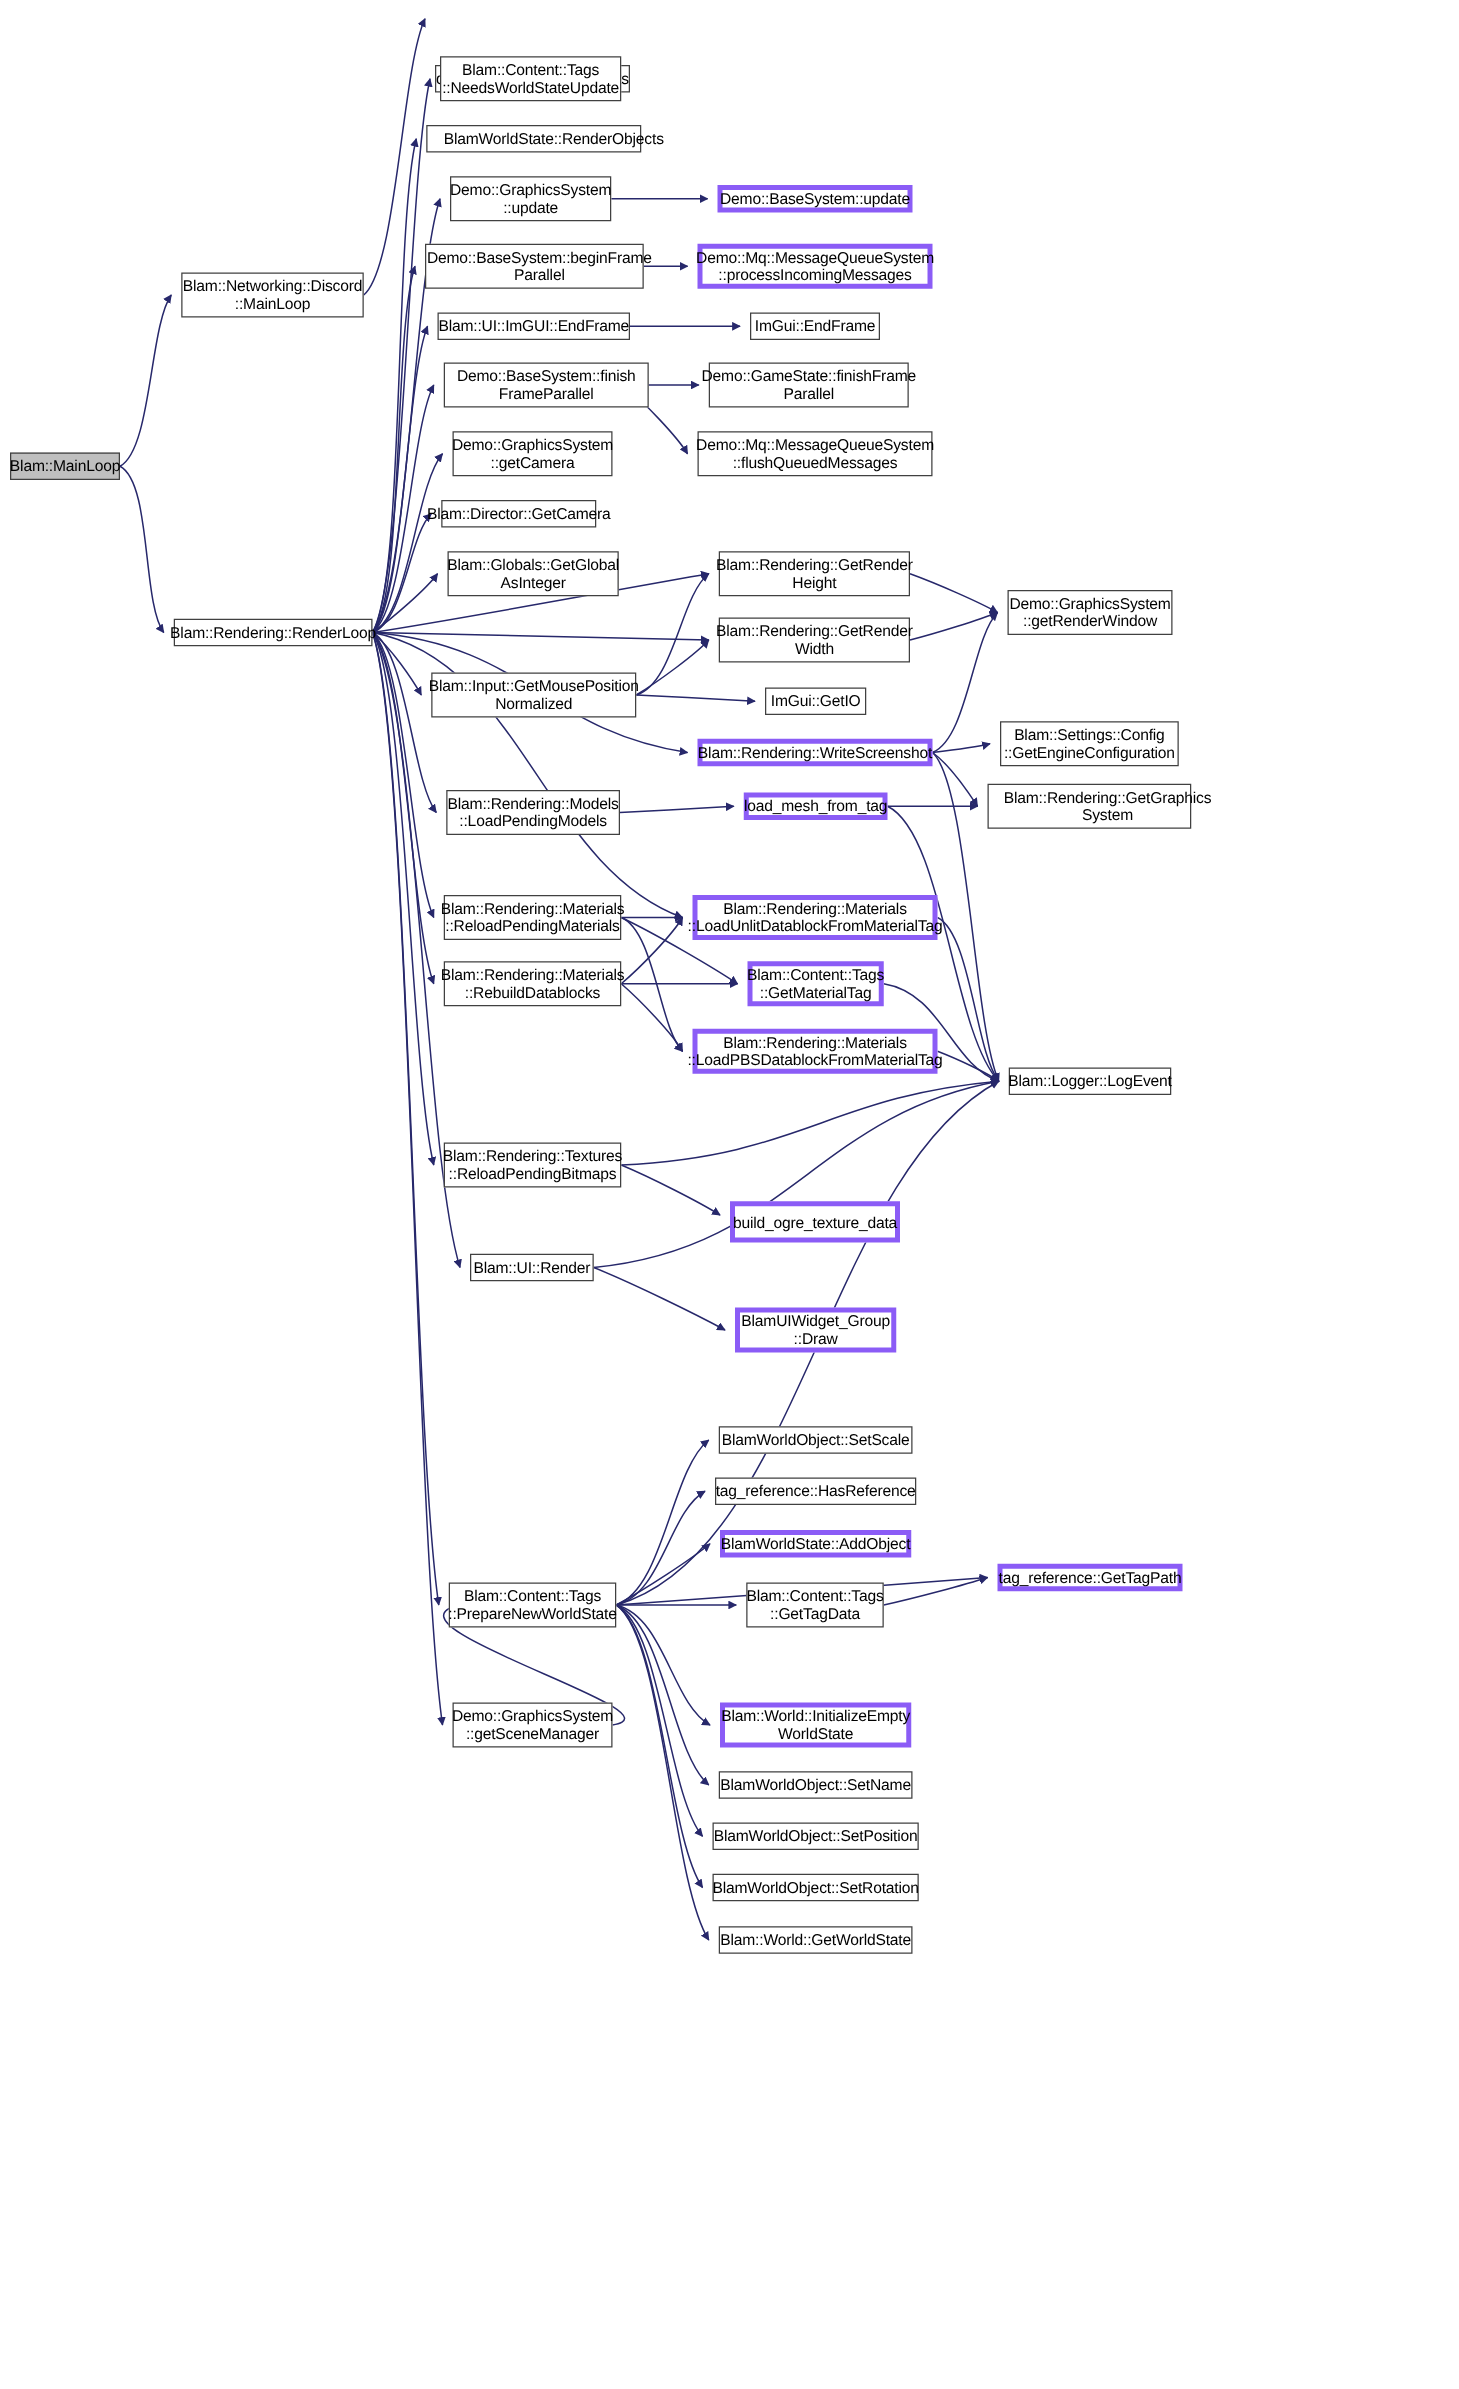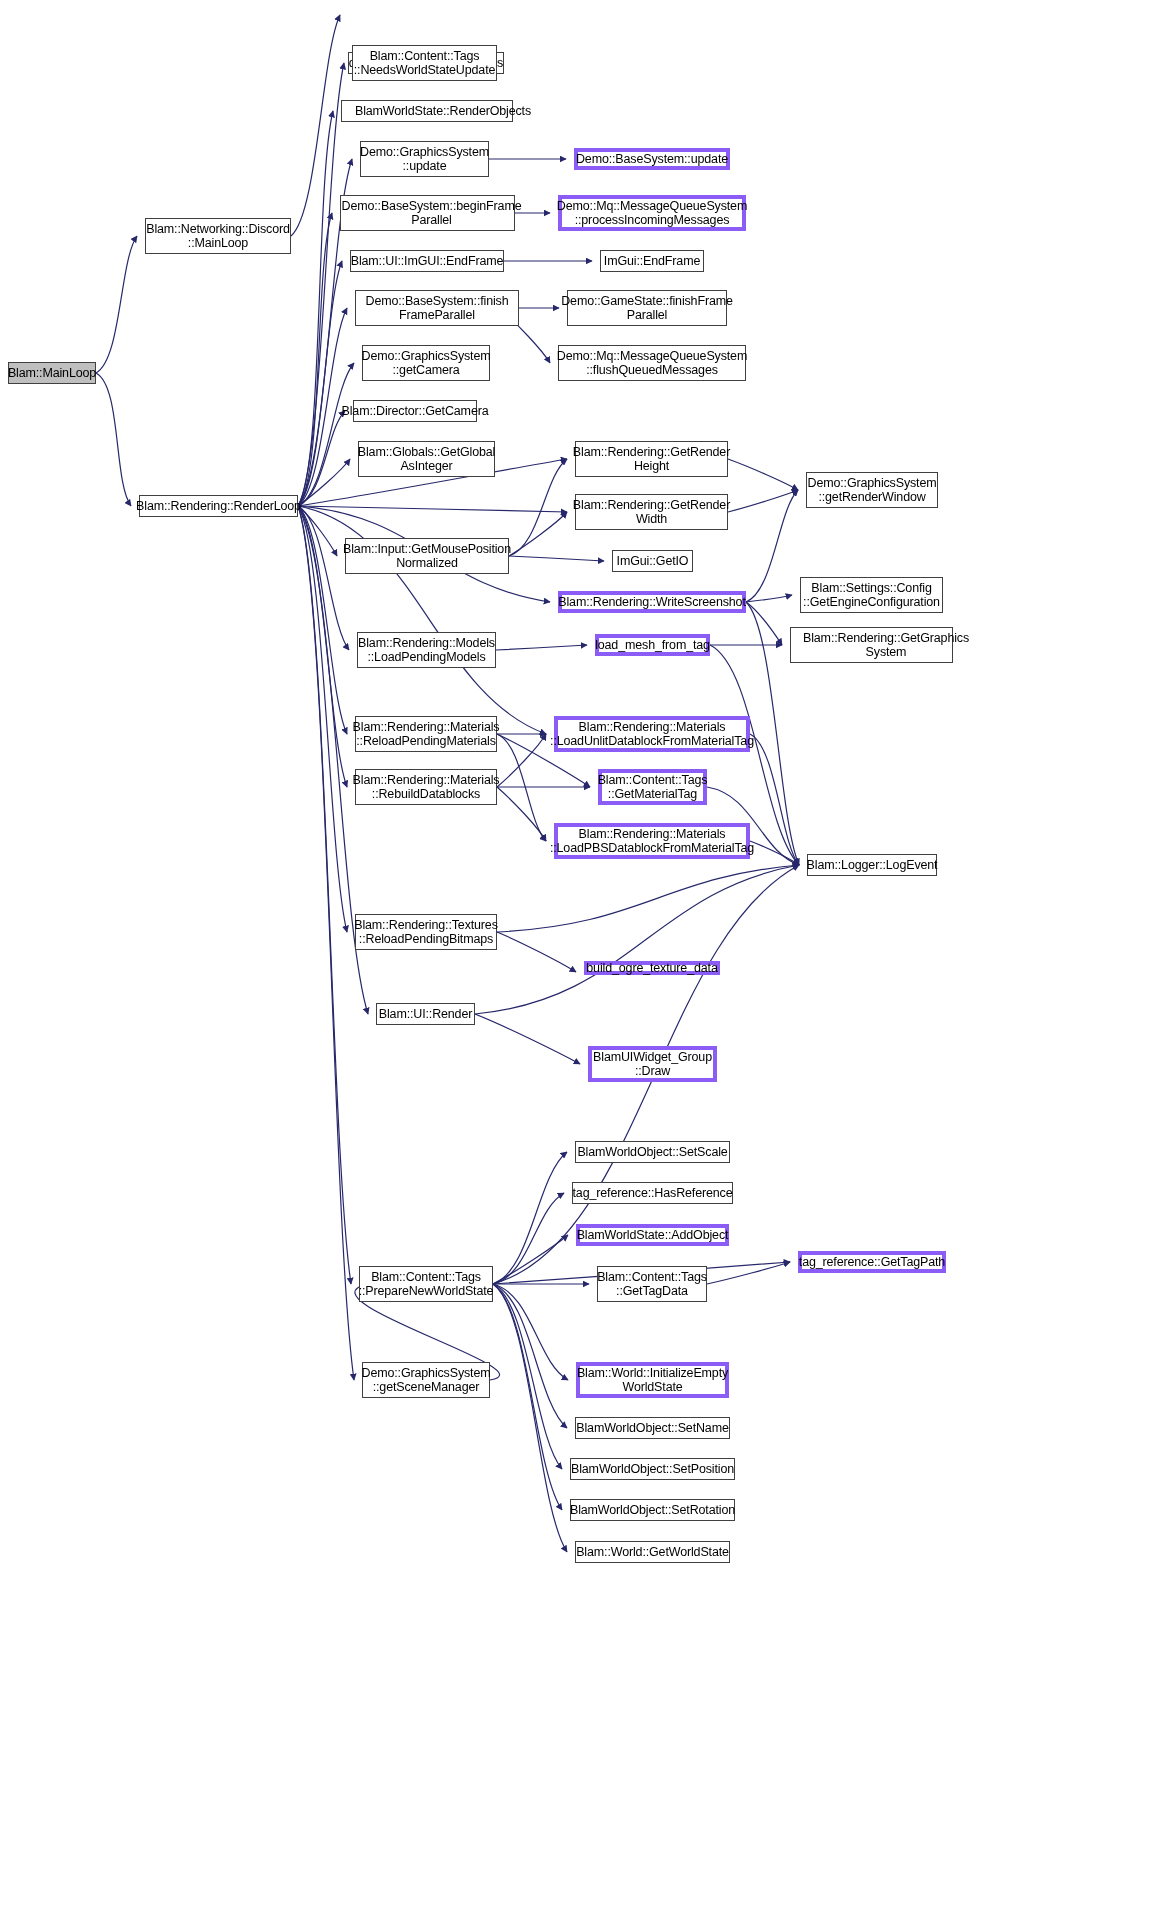--- a/index.html
+++ b/index.html
@@ -176,21 +176,21 @@
 Width</div>
     <div class="node" style="left: 612px; top: 550px; width: 81px; height: 22px;">ImGui::GetIO</div>
     <div class="node red" style="left: 558px; top: 591px; width: 188px; height: 22px;">Blam::Rendering::WriteScreenshot</div>
     <div class="node red" style="left: 595px; top: 634px; width: 115px; height: 22px;">load_mesh_from_tag</div>
     <div class="node red" style="left: 554px; top: 716px; width: 196px; height: 36px;">Blam::Rendering::Materials
 ::LoadUnlitDatablockFromMaterialTag</div>
     <div class="node red" style="left: 598px; top: 769px; width: 109px; height: 36px;">Blam::Content::Tags
 ::GetMaterialTag</div>
     <div class="node red" style="left: 554px; top: 823px; width: 196px; height: 36px;">Blam::Rendering::Materials
 ::LoadPBSDatablockFromMaterialTag</div>
-    <div class="node red" style="left: 584px; top: 961px; width: 136px; height: 14px;">build_ogre_texture_data</div>
+    <div class="node red" style="left: 584px; top: 961px; width: 136px; height: 33px;">build_ogre_texture_data</div>
     <div class="node red" style="left: 588px; top: 1046px; width: 129px; height: 36px;">BlamUIWidget_Group
 ::Draw</div>
     <div class="node" style="left: 575px; top: 1141px; width: 155px; height: 22px;">BlamWorldObject::SetScale</div>
     <div class="node" style="left: 572px; top: 1182px; width: 161px; height: 22px;">tag_reference::HasReference</div>
     <div class="node red" style="left: 576px; top: 1224px; width: 153px; height: 22px;">BlamWorldState::AddObject</div>
     <div class="node" style="left: 597px; top: 1266px; width: 110px; height: 36px;">Blam::Content::Tags
 ::GetTagData</div>
     <div class="node red" style="left: 576px; top: 1362px; width: 153px; height: 36px;">Blam::World::InitializeEmpty
 WorldState</div>
     <div class="node" style="left: 575px; top: 1417px; width: 155px; height: 22px;">BlamWorldObject::SetName</div>

